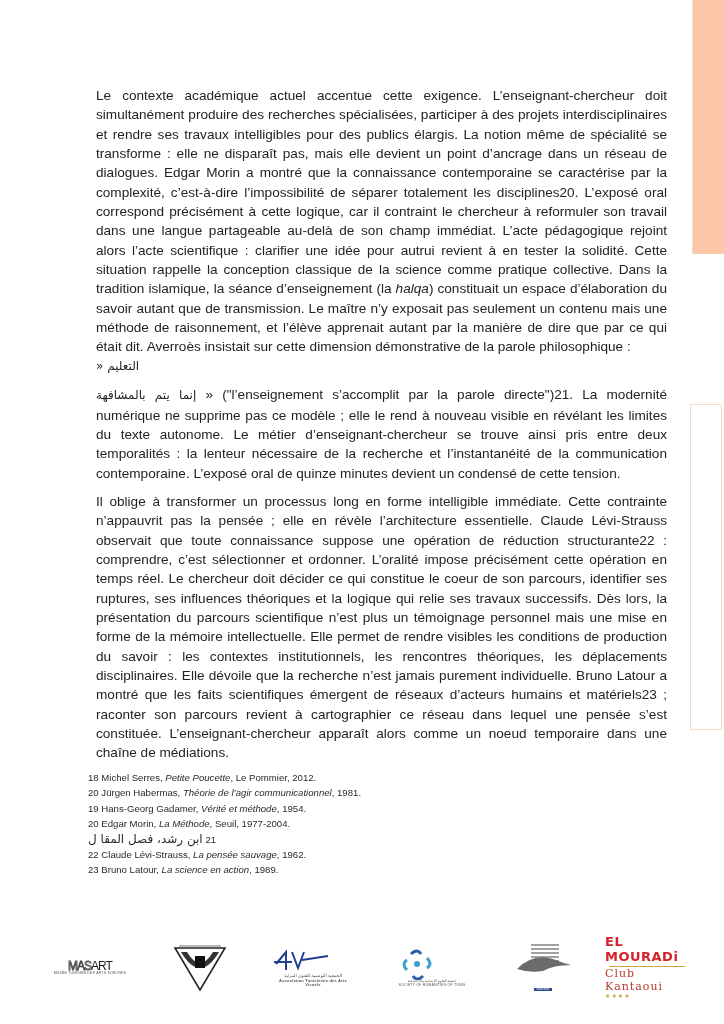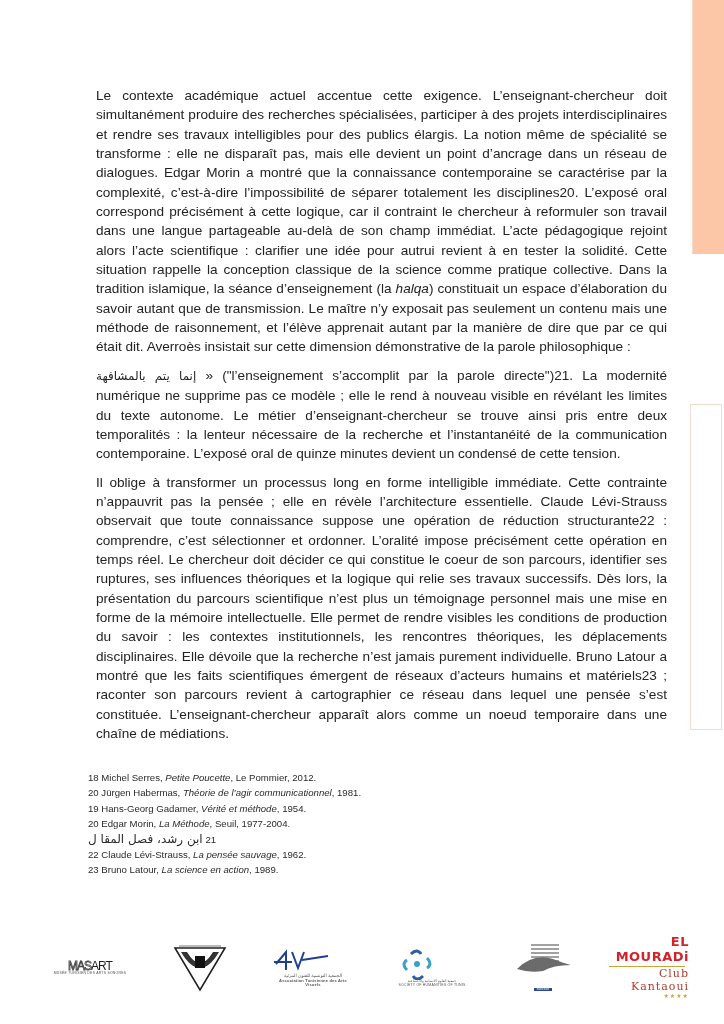--- a/index.html
+++ b/index.html
@@ -28,20 +28,21 @@
 </style>
 </head>
 <body>
 
 <div class="side-strip"></div>
 <div class="side-frame"></div>
 
 <main class="body-text">
   <p>
     <span>Le contexte académique actuel accentue cette exigence. L’enseignant-chercheur doit simultanément produire des recherches spécialisées, participer à des projets interdisciplinaires et rendre ses travaux intelligibles pour des publics élargis. La notion même de spécialité se transforme : elle ne disparaît pas, mais elle devient un point d’ancrage dans un réseau de dialogues. Edgar Morin a montré que la connaissance contemporaine se caractérise par la complexité, c’est-à-dire l’impossibilité de séparer totalement les disciplines20. L’exposé oral correspond précisément à cette logique, car il contraint le chercheur à reformuler son travail dans une langue partageable au-delà de son champ immédiat. L’acte pédagogique rejoint alors l’acte scientifique : clarifier une idée pour autrui revient à en tester la solidité. Cette situation rappelle la conception classique de la science comme pratique collective. Dans la tradition islamique, la séance d’enseignement (la </span><em>halqa</em><span>) constituait un espace d’élaboration du savoir autant que de transmission. Le maître n’y exposait pas seulement un contenu mais une méthode de raisonnement, et l’élève apprenait autant par la manière de dire que par ce qui était dit. Averroès insistait sur cette dimension démonstrative de la parole philosophique :</span>
+    <span class="block-line ar" dir="rtl" style="text-align:left;direction:ltr;"><span dir="rtl">التعليم «</span></span>
   </p>
   <p>
     <span class="ar" dir="rtl">إنما يتم بالمشافهة</span><span> » ("l’enseignement s’accomplit par la parole directe")21. La modernité numérique ne supprime pas ce modèle ; elle le rend à nouveau visible en révélant les limites du texte autonome. Le métier d’enseignant-chercheur se trouve ainsi pris entre deux temporalités : la lenteur nécessaire de la recherche et l’instantanéité de la communication contemporaine. L’exposé oral de quinze minutes devient un condensé de cette tension.</span>
   </p>
   <p>
     <span>Il oblige à transformer un processus long en forme intelligible immédiate. Cette contrainte n’appauvrit pas la pensée ; elle en révèle l’architecture essentielle. Claude Lévi-Strauss observait que toute connaissance suppose une opération de réduction structurante22 : comprendre, c’est sélectionner et ordonner. L’oralité impose précisément cette opération en temps réel. Le chercheur doit décider ce qui constitue le coeur de son parcours, identifier ses ruptures, ses influences théoriques et la logique qui relie ses travaux successifs. Dès lors, la présentation du parcours scientifique n’est plus un témoignage personnel mais une mise en forme de la mémoire intellectuelle. Elle permet de rendre visibles les conditions de production du savoir : les contextes institutionnels, les rencontres théoriques, les déplacements disciplinaires. Elle dévoile que la recherche n’est jamais purement individuelle. Bruno Latour a montré que les faits scientifiques émergent de réseaux d’acteurs humains et matériels23 ; raconter son parcours revient à cartographier ce réseau dans lequel une pensée s’est constituée. L’enseignant-chercheur apparaît alors comme un noeud temporaire dans une chaîne de médiations.</span>
   </p>
 </main>
 
 <section class="footnotes">
@@ -108,20 +109,20 @@
             <line x1="18" y1="14" x2="46" y2="14"></line>
           <line x1="18" y1="18" x2="46" y2="18"></line>
         </g>
         <path d="M4,26 Q20,10 40,16 Q50,20 58,22 Q40,22 30,28 Q16,30 4,26 Z" fill="#6b6b6b"></path>
       </svg>
       <div class="tiny" style="background:#2c4a8a;color:#fff;display:inline-block;padding:0 3px;">Sousse</div>
     </div>
   </div>
 
   <div class="logo" style="left:605px;width:84px;">
-    <div style="text-align:right;line-height:1.15;">
+    <div style="text-align:left;line-height:1.15;">
       <div class="mourdi-title">EL MOURADi</div>
       <div style="height:1px;background:#c9a63a;margin:1px 4px;"></div>
       <div class="mourdi-sub">Club Kantaoui</div>
       <div class="mourdi-stars">★★★★</div>
     </div>
   </div>
 </footer>
 
 </body></html>

